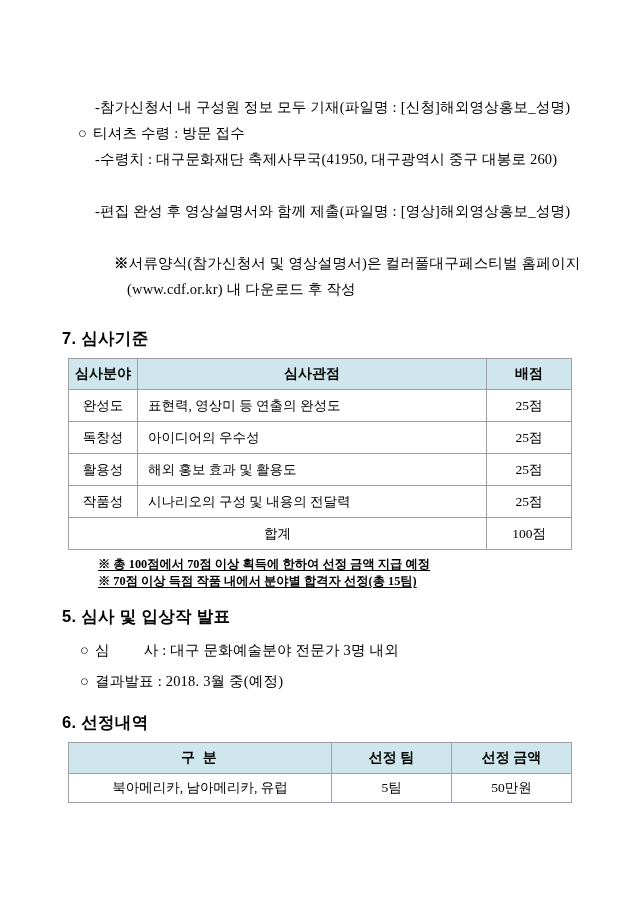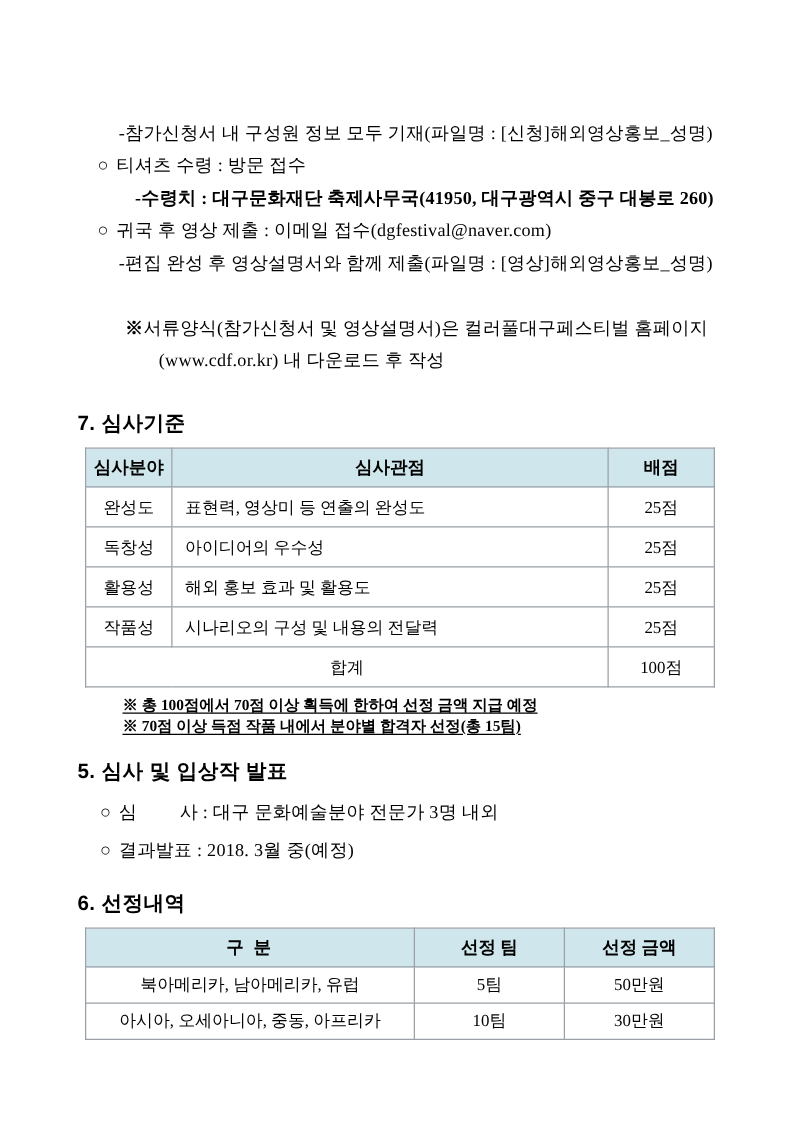--- a/index.html
+++ b/index.html
@@ -40,20 +40,21 @@
   }
   .dash-line {
     font-size: 14.5px;
     line-height: 26px;
     letter-spacing: 0.2px;
   }
   .note-line {
     font-size: 14.5px;
     line-height: 26px;
     letter-spacing: 0.2px;
+    margin-left: 14px;
   }
   .cont-line {
     font-size: 14.5px;
     line-height: 26px;
     letter-spacing: 0.2px;
     margin-left: 12px;
   }
 
   
   .heading {
@@ -130,27 +131,24 @@
 
 
   <div class="block dash-line" style="left:95px; top:94px;">
     <span class="mark">-</span><span>참가신청서 내 구성원 정보 모두 기재(파일명 : [신청]해외영상홍보_성명)</span>
   </div>
 
   <div class="block bullet-line" style="left:78px; top:120px;">
     <span class="mark">○</span><span>티셔츠 수령 : 방문 접수</span>
   </div>
 
-  <div class="block dash-line" style="left:108px; top:146px;font-weight:bold;">
+  <div class="block dash-line" style="left:95px; top:146px;">
     <span class="mark">-</span><span>수령치 : 대구문화재단 축제사무국(41950, 대구광역시 중구 대봉로 260)</span>
   </div>
 
-  <div class="block bullet-line" style="left:78px; top:172px;">
-    <span class="mark">○</span><span>귀국 후 영상 제출 : 이메일 접수(dgfestival@naver.com)</span>
-  </div>
 
   <div class="block dash-line" style="left:95px; top:198px;">
     <span class="mark">-</span><span>편집 완성 후 영상설명서와 함께 제출(파일명 : [영상]해외영상홍보_성명)</span>
   </div>
 
 
   <div class="block note-line" style="left:100px; top:250px; font-weight:bold;">
     <span class="mark">※</span><span style="font-weight:normal;">서류양식(참가신청서 및 영상설명서)은 컬러풀대구페스티벌 홈페이지</span>
   </div>
 
@@ -218,21 +216,16 @@
         <th class="s-team">선정 팀</th>
         <th class="s-amt">선정 금액</th>
       </tr>
     </thead>
     <tbody>
       <tr>
         <td class="s-div">북아메리카, 남아메리카, 유럽</td>
         <td class="s-team">5팀</td>
         <td class="s-amt">50만원</td>
       </tr>
-      <tr>
-        <td class="s-div">아시아, 오세아니아, 중동, 아프리카</td>
-        <td class="s-team">10팀</td>
-        <td class="s-amt">30만원</td>
-      </tr>
     </tbody>
   </table>
 
 </div>
 
 </body></html>

